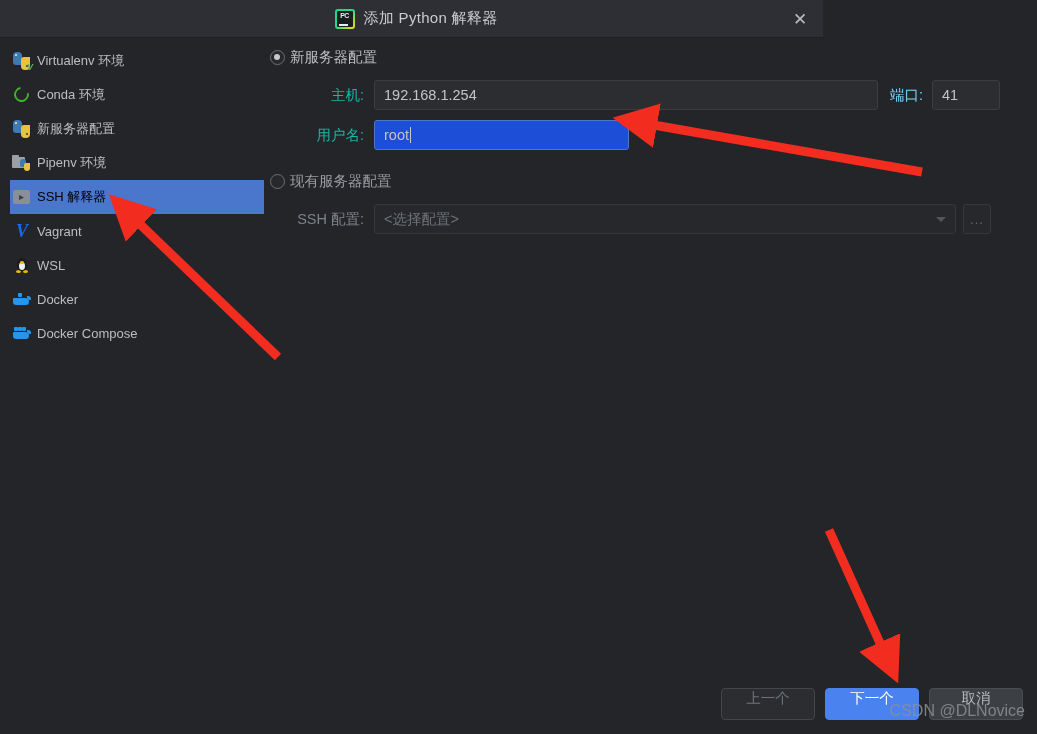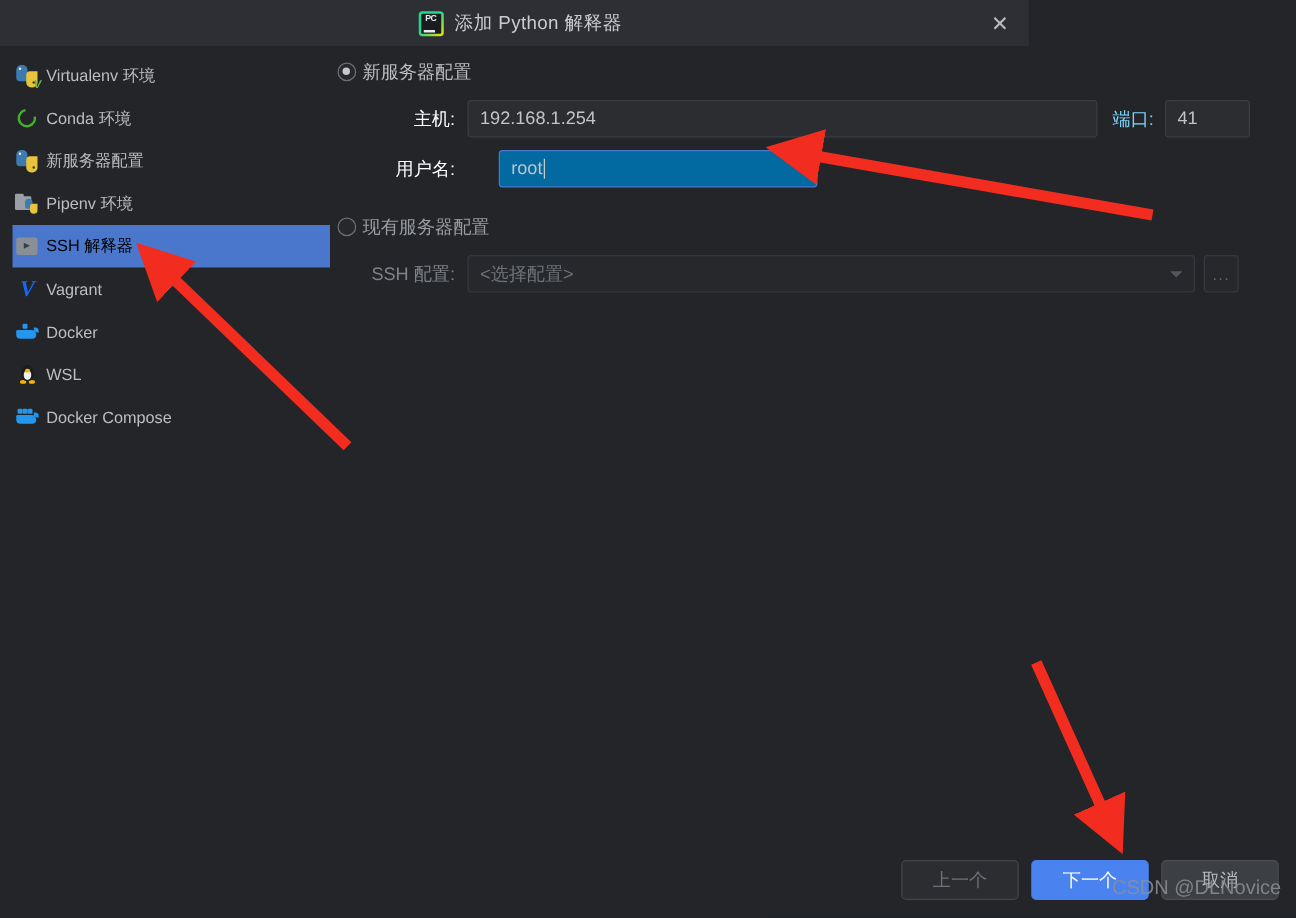--- a/index.html
+++ b/index.html
@@ -137,33 +137,33 @@
   }
   .radio.on::after {
     content: ""; position: absolute; left: 3px; top: 3px;
     width: 6px; height: 6px; border-radius: 50%; background: #c6c8cb;
   }
   .radio-label { font-size: 14.5px; color: #bcbec1; margin-left: 5px; }
   .radio-label.dim { color: #9a9da1; }
 
   .field-row { display: flex; align-items: center; margin-top: 10px; }
   .flabel {
-    font-size: 14.5px; color: #ffffff; text-align: right;
+    font-size: 14.5px; color: #14b8a6; text-align: right;
     width: 94px; margin-right: 10px; flex: none;
   }
   .flabel.dim { color: #7e8288; }
 
   .input {
     height: 30px; background: #2b2d31;
     border: 1px solid #3a3d42; border-radius: 3px;
     color: #c2c4c7; font-size: 14.5px;
     display: flex; align-items: center; padding: 0 9px;
     font-family: "Liberation Sans", sans-serif;
   }
-  .input.focused { border: 1.5px solid #4a77cc; background: #0369a1; margin-left: 25px; }
+  .input.focused { border: 1.5px solid #4a77cc; background: #1d4ed8; }
   .input.host { width: 504px; }
   .input.user { width: 255px; position: relative; }
   .input.port { width: 68px; }
   .caret {
     display: inline-block; width: 1px; height: 16px;
     background: #c7c9cc; margin-left: 1px;
     animation: blink 1.05s step-end infinite;
   }
   @keyframes blink { 50% { opacity: 0; } }
 
@@ -190,21 +190,21 @@
   }
 
   
   .buttons {
     position: absolute; right: 14px; bottom: 14px;
     display: flex; align-items: center; gap: 10px;
   }
   .btn {
     height: 32px; min-width: 94px; padding: 0 16px;
     border-radius: 4px; font-size: 14.5px;
-    display: flex; align-items: center; justify-content: center;
+    display: flex; align-items: flex-start; justify-content: center;
     cursor: pointer; white-space: nowrap;
   }
   .btn.ghost { background: #2b2d31; border: 1px solid #43464b; color: #6e7278; }
   .btn.primary { background: #4a82f0; border: 1px solid #4a82f0; color: #ffffff; }
   .btn.normal { background: #3c3f44; border: 1px solid #4a4d52; color: #b9bbbe; }
 
   .watermark {
     position: absolute; right: 12px; bottom: 14px;
     font-size: 16px; color: #8d8f93; opacity: 0.85;
     white-space: nowrap; pointer-events: none;
@@ -275,37 +275,37 @@
     </div>
 
     <div class="side-item">
       <span class="ico ico-vagrant">
           <i class="v">V</i>
         </span>
       <span class="lbl">Vagrant</span>
     </div>
 
     <div class="side-item">
-      <span class="ico ico-docker">
-        <i class="c1"></i>
-          <i class="whale"></i>
-          <i class="tail"></i>
-      </span>
-      <span class="lbl">Docker</span>
-    </div>
-
-    <div class="side-item">
       <span class="ico ico-wsl">
         <i class="ft1"></i>
           <i class="ft2"></i>
           <i class="body"></i>
           <i class="belly"></i>
           <i class="beak"></i>
       </span>
       <span class="lbl">WSL</span>
+    </div>
+
+    <div class="side-item">
+      <span class="ico ico-docker">
+        <i class="c1"></i>
+          <i class="whale"></i>
+          <i class="tail"></i>
+      </span>
+      <span class="lbl">Docker</span>
     </div>
 
     <div class="side-item">
       <span class="ico ico-docker compose">
         <i class="c1"></i>
           <i class="c2"></i>
           <i class="c3"></i>
           <i class="whale"></i>
           <i class="tail"></i>
       </span>

